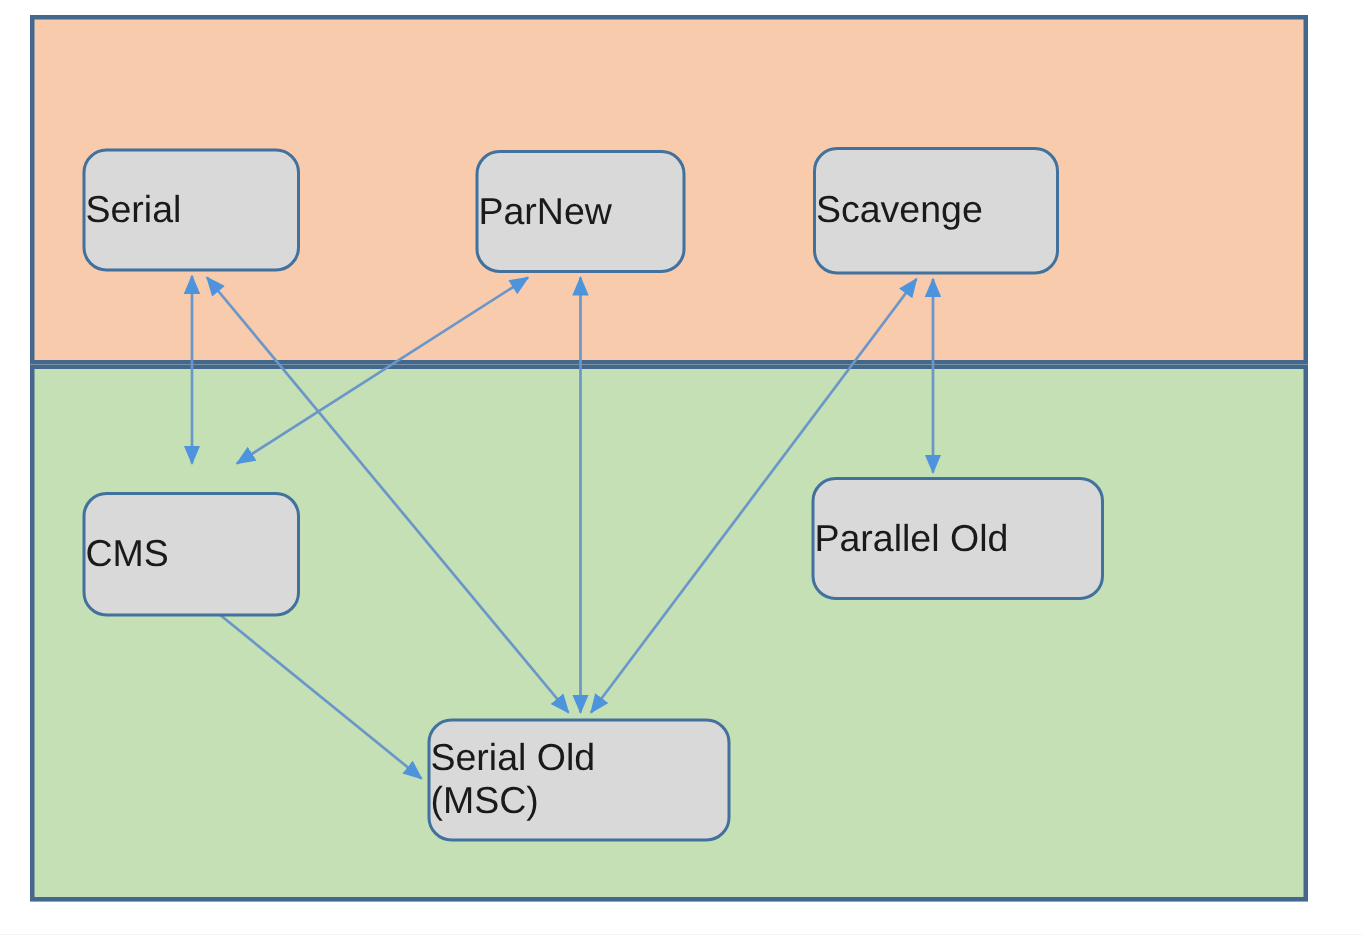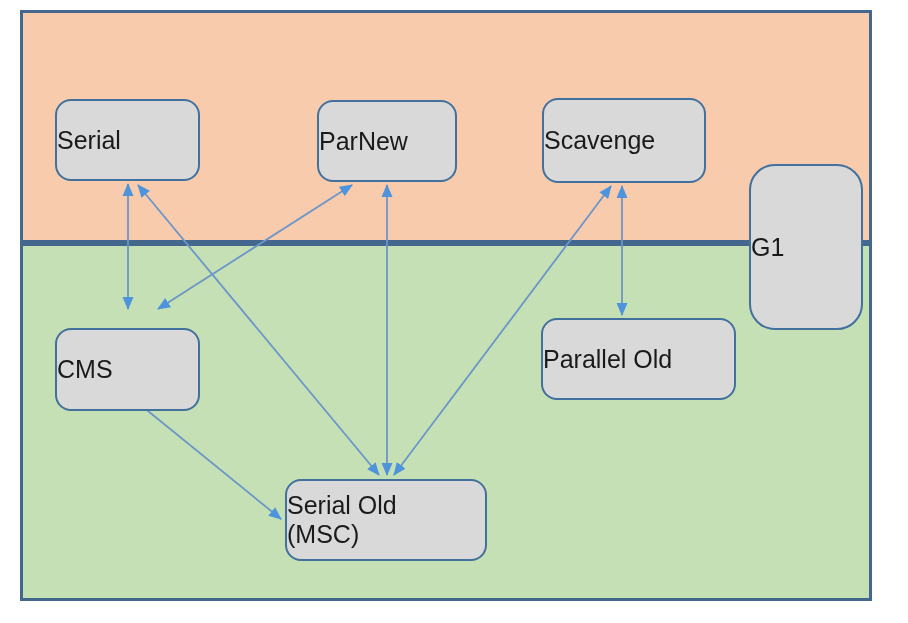--- a/index.html
+++ b/index.html
@@ -95,23 +95,20 @@
   </div>
 
   <div class="node" id="node-parnew">
     <span>ParNew</span>
   </div>
 
   <div class="node" id="node-parallel-scavenge">
     <span>Scavenge</span>
   </div>
 
-  <div class="node" id="node-g1">
-    <span>G1</span>
-  </div>
 
   <div class="node" id="node-cms">
     <span>CMS</span>
   </div>
 
   <div class="node" id="node-serial-old">
     <span>Serial Old</span>
     <span>(MSC)</span>
   </div>
 

